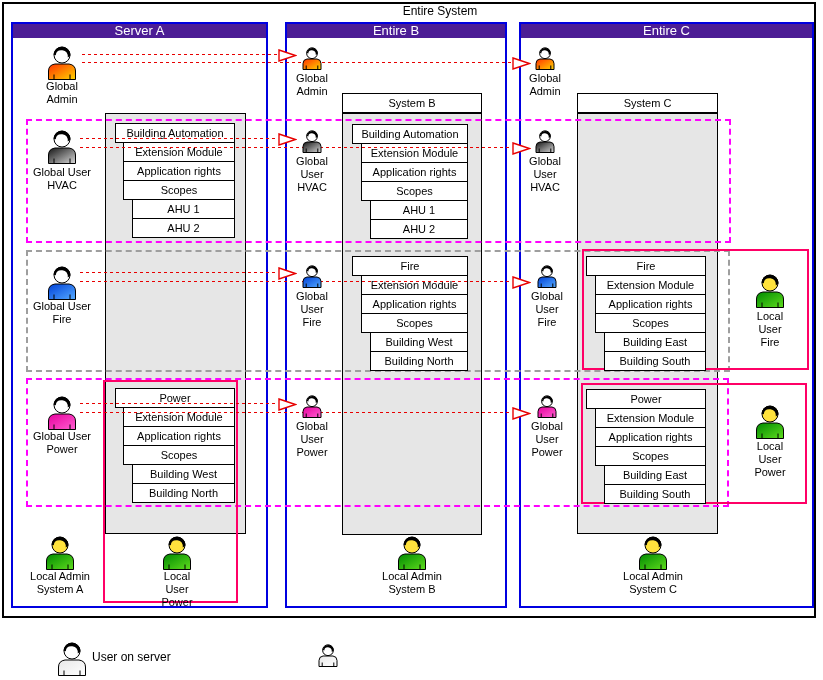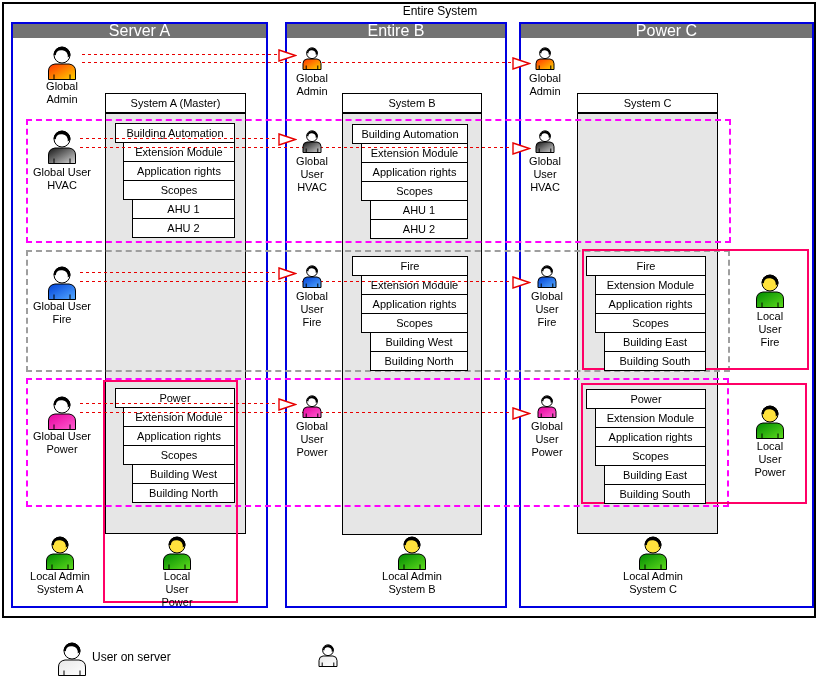--- a/index.html
+++ b/index.html
@@ -2,21 +2,21 @@
 <html><head>
 <meta charset="utf-8">
 <style>
   html,body{margin:0;padding:0;background:#fff;}
   *{box-sizing:border-box;}
   #stage{position:relative;width:823px;height:680px;background:#fff;
          font-family:"Liberation Sans",sans-serif;color:#000;overflow:hidden;}
   .abs{position:absolute;}
   .outer-frame{border:2px solid #000;}
   .server{border:2px solid #0000E0;background:#fff;}
-  .server-bar{background:#737373;color:#fff;text-align:center;font-size:16px;
+  .server-bar{background:#4c1d95;color:#fff;text-align:center;font-size:13px;
               height:14px;line-height:14px;font-weight:400;}
   .sys-header{background:#fff;border:1px solid #000;text-align:center;
               font-size:11px;line-height:18px;z-index:3;}
   .sys-body{background:#E6E6E6;border:1px solid #000;z-index:1;}
   .item{background:#fff;border:1px solid #000;text-align:center;font-size:11px;
         line-height:18px;height:20px;z-index:4;}
   .dashed-row{border:2px dashed #FF00FF;z-index:2;}
   .dashed-row.gray{border-color:#9E9E9E;}
   .solid-rect{border:2px solid #FF0066;z-index:3;}
   .dash-line{height:1px;background:repeating-linear-gradient(90deg,#E80000 0 3px,transparent 3px 6px);z-index:5;}
@@ -34,25 +34,24 @@
   <div class="abs outer-frame" style="left:2px;top:2px;width:814px;height:616px;"></div>
   <div class="abs page-title" style="left:340px;top:4px;width:200px;">Entire System</div>
 
   <div class="abs server" style="left:11px;top:22px;width:257px;height:586px;">
     <div class="server-bar">Server A</div>
   </div>
   <div class="abs server" style="left:285px;top:22px;width:222px;height:586px;">
     <div class="server-bar">Entire B</div>
   </div>
   <div class="abs server" style="left:519px;top:22px;width:295px;height:586px;">
-    <div class="server-bar">Power C</div>
+    <div class="server-bar">Entire C</div>
   </div>
 
   <div class="abs sys-body" style="left:105px;top:113px;width:141px;height:421px;"></div>
-  <div class="abs sys-header" style="left:105px;top:93px;width:141px;height:20px;">System A (Master)</div>
   <div class="abs sys-body" style="left:342px;top:113px;width:140px;height:422px;"></div>
   <div class="abs sys-header" style="left:342px;top:93px;width:140px;height:20px;">System B</div>
   <div class="abs sys-body" style="left:577px;top:113px;width:141px;height:421px;"></div>
   <div class="abs sys-header" style="left:577px;top:93px;width:141px;height:20px;">System C</div>
 
   <div class="abs dashed-row" style="left:26px;top:119px;width:705px;height:124px;"></div>
   <div class="abs dashed-row gray" style="left:26px;top:250px;width:704px;height:122px;"></div>
   <div class="abs dashed-row" style="left:26px;top:378px;width:703px;height:129px;"></div>
 
   <div class="abs solid-rect" style="left:103px;top:380px;width:135px;height:223px;"></div>

